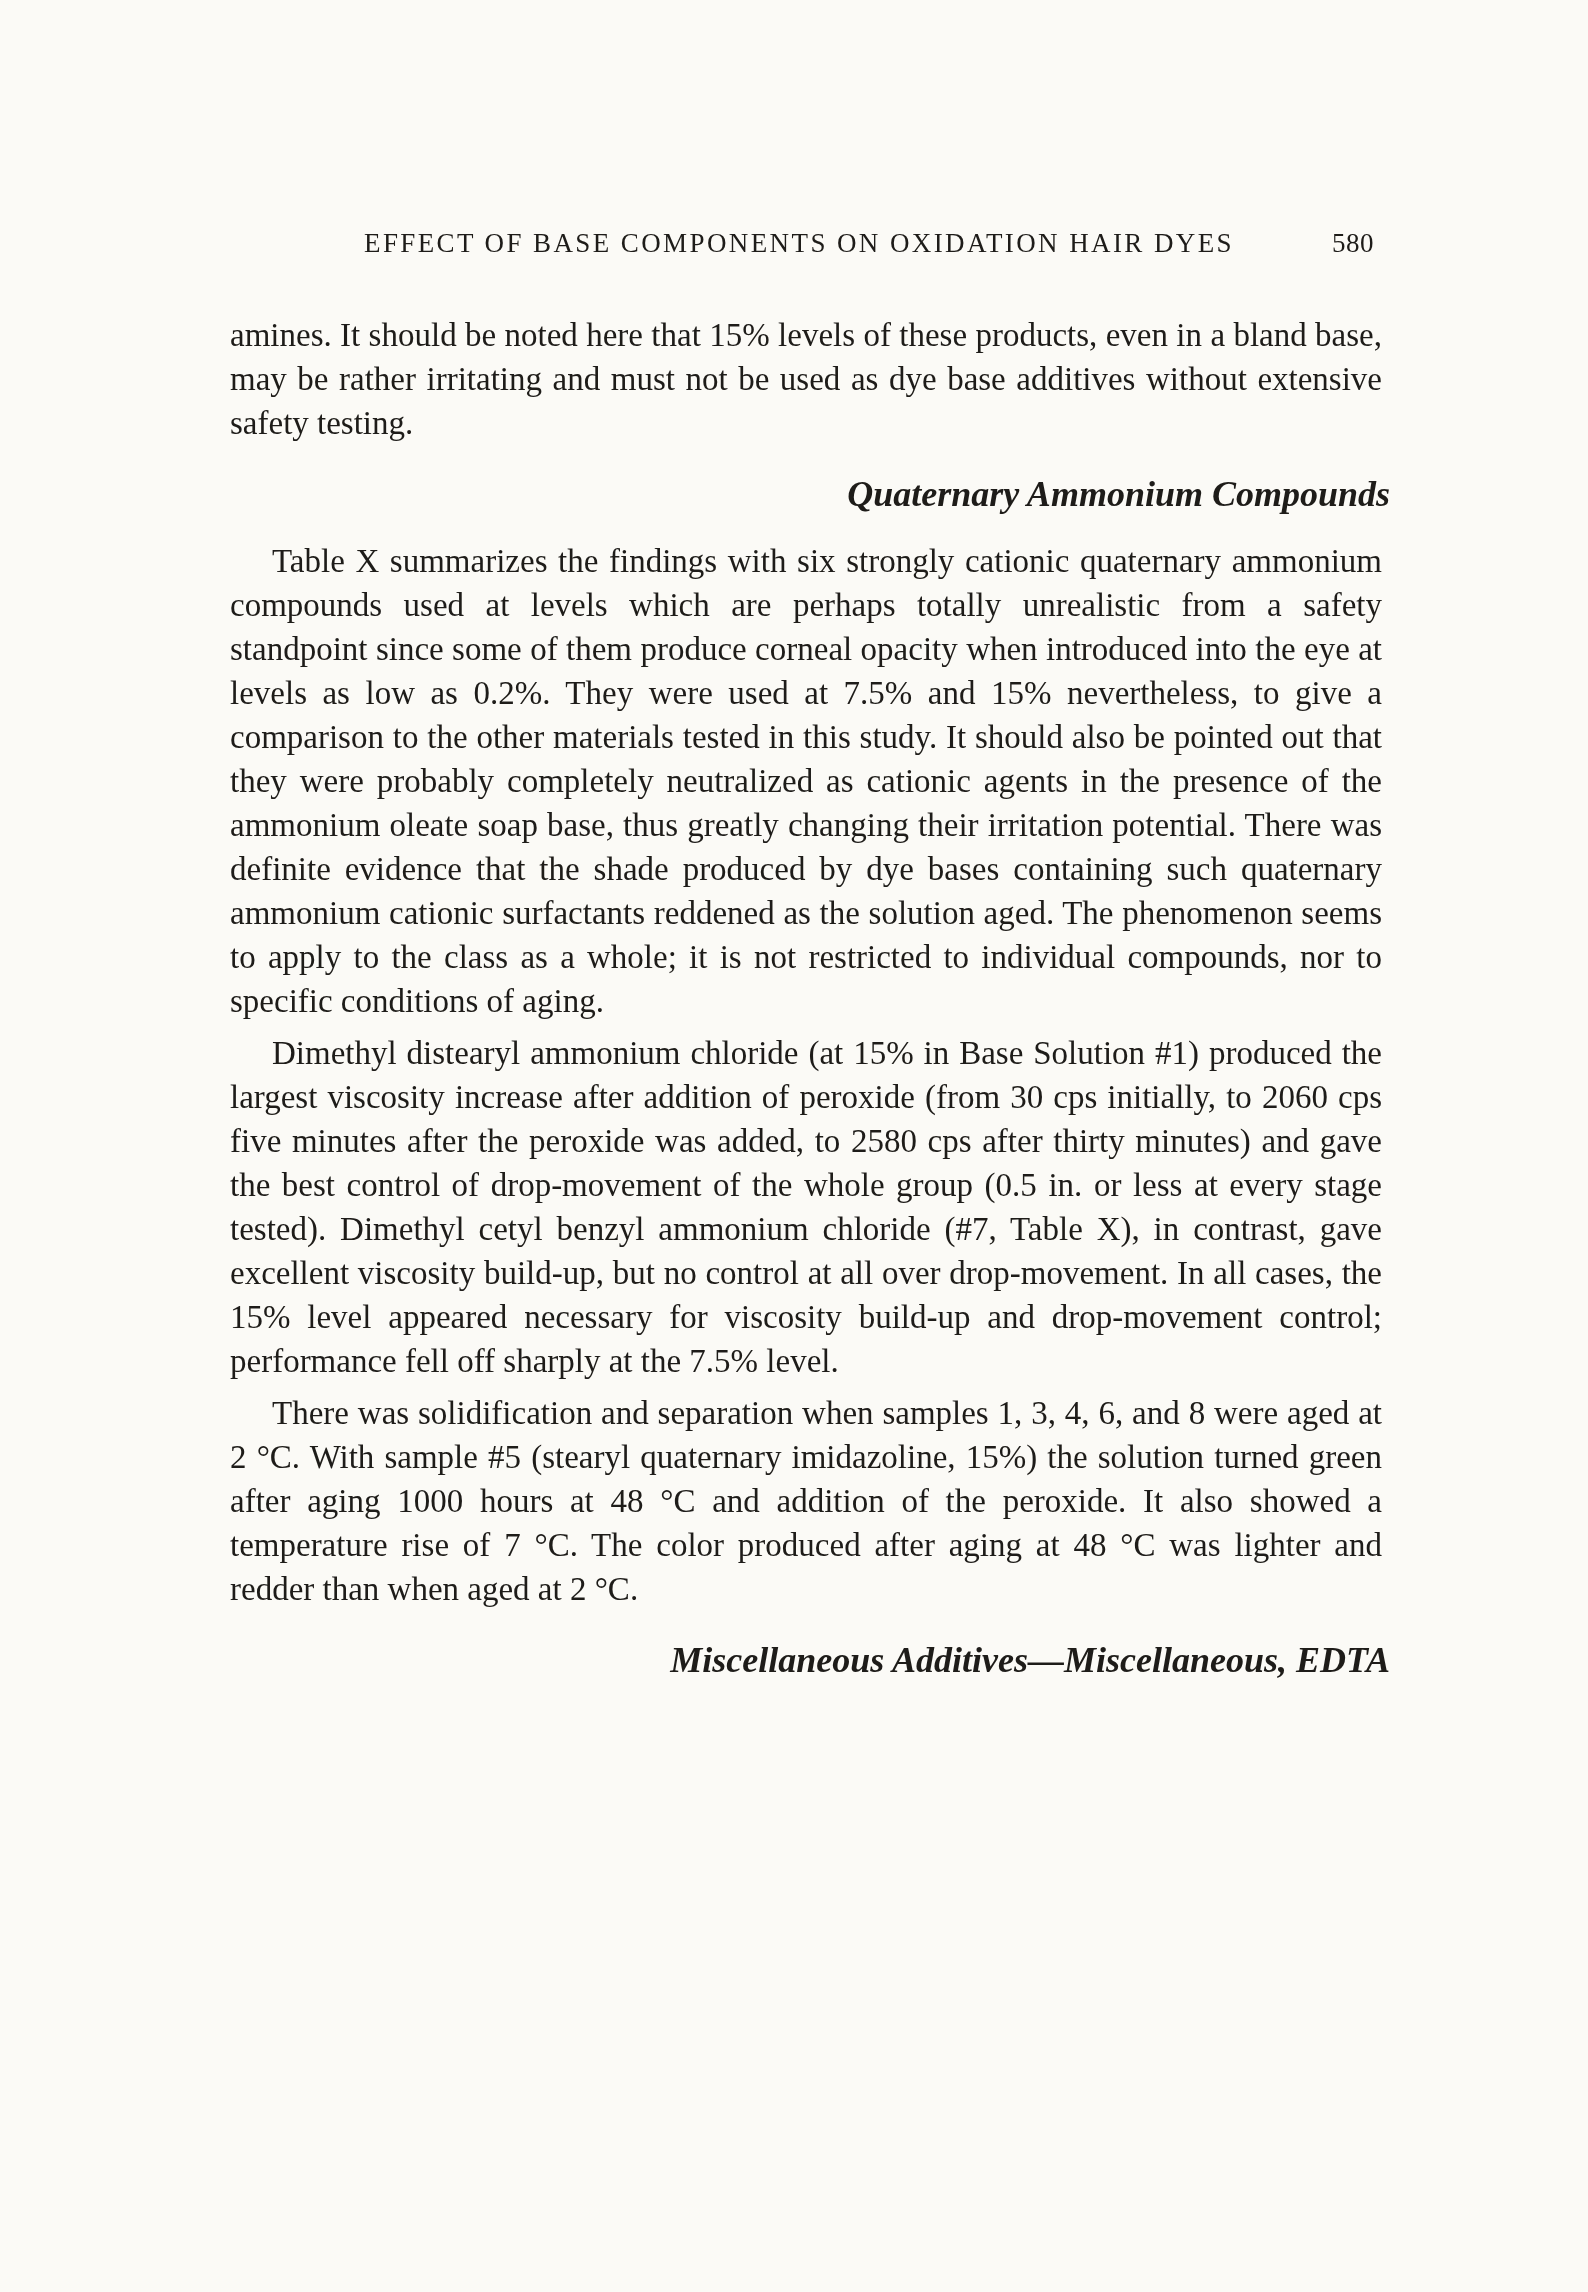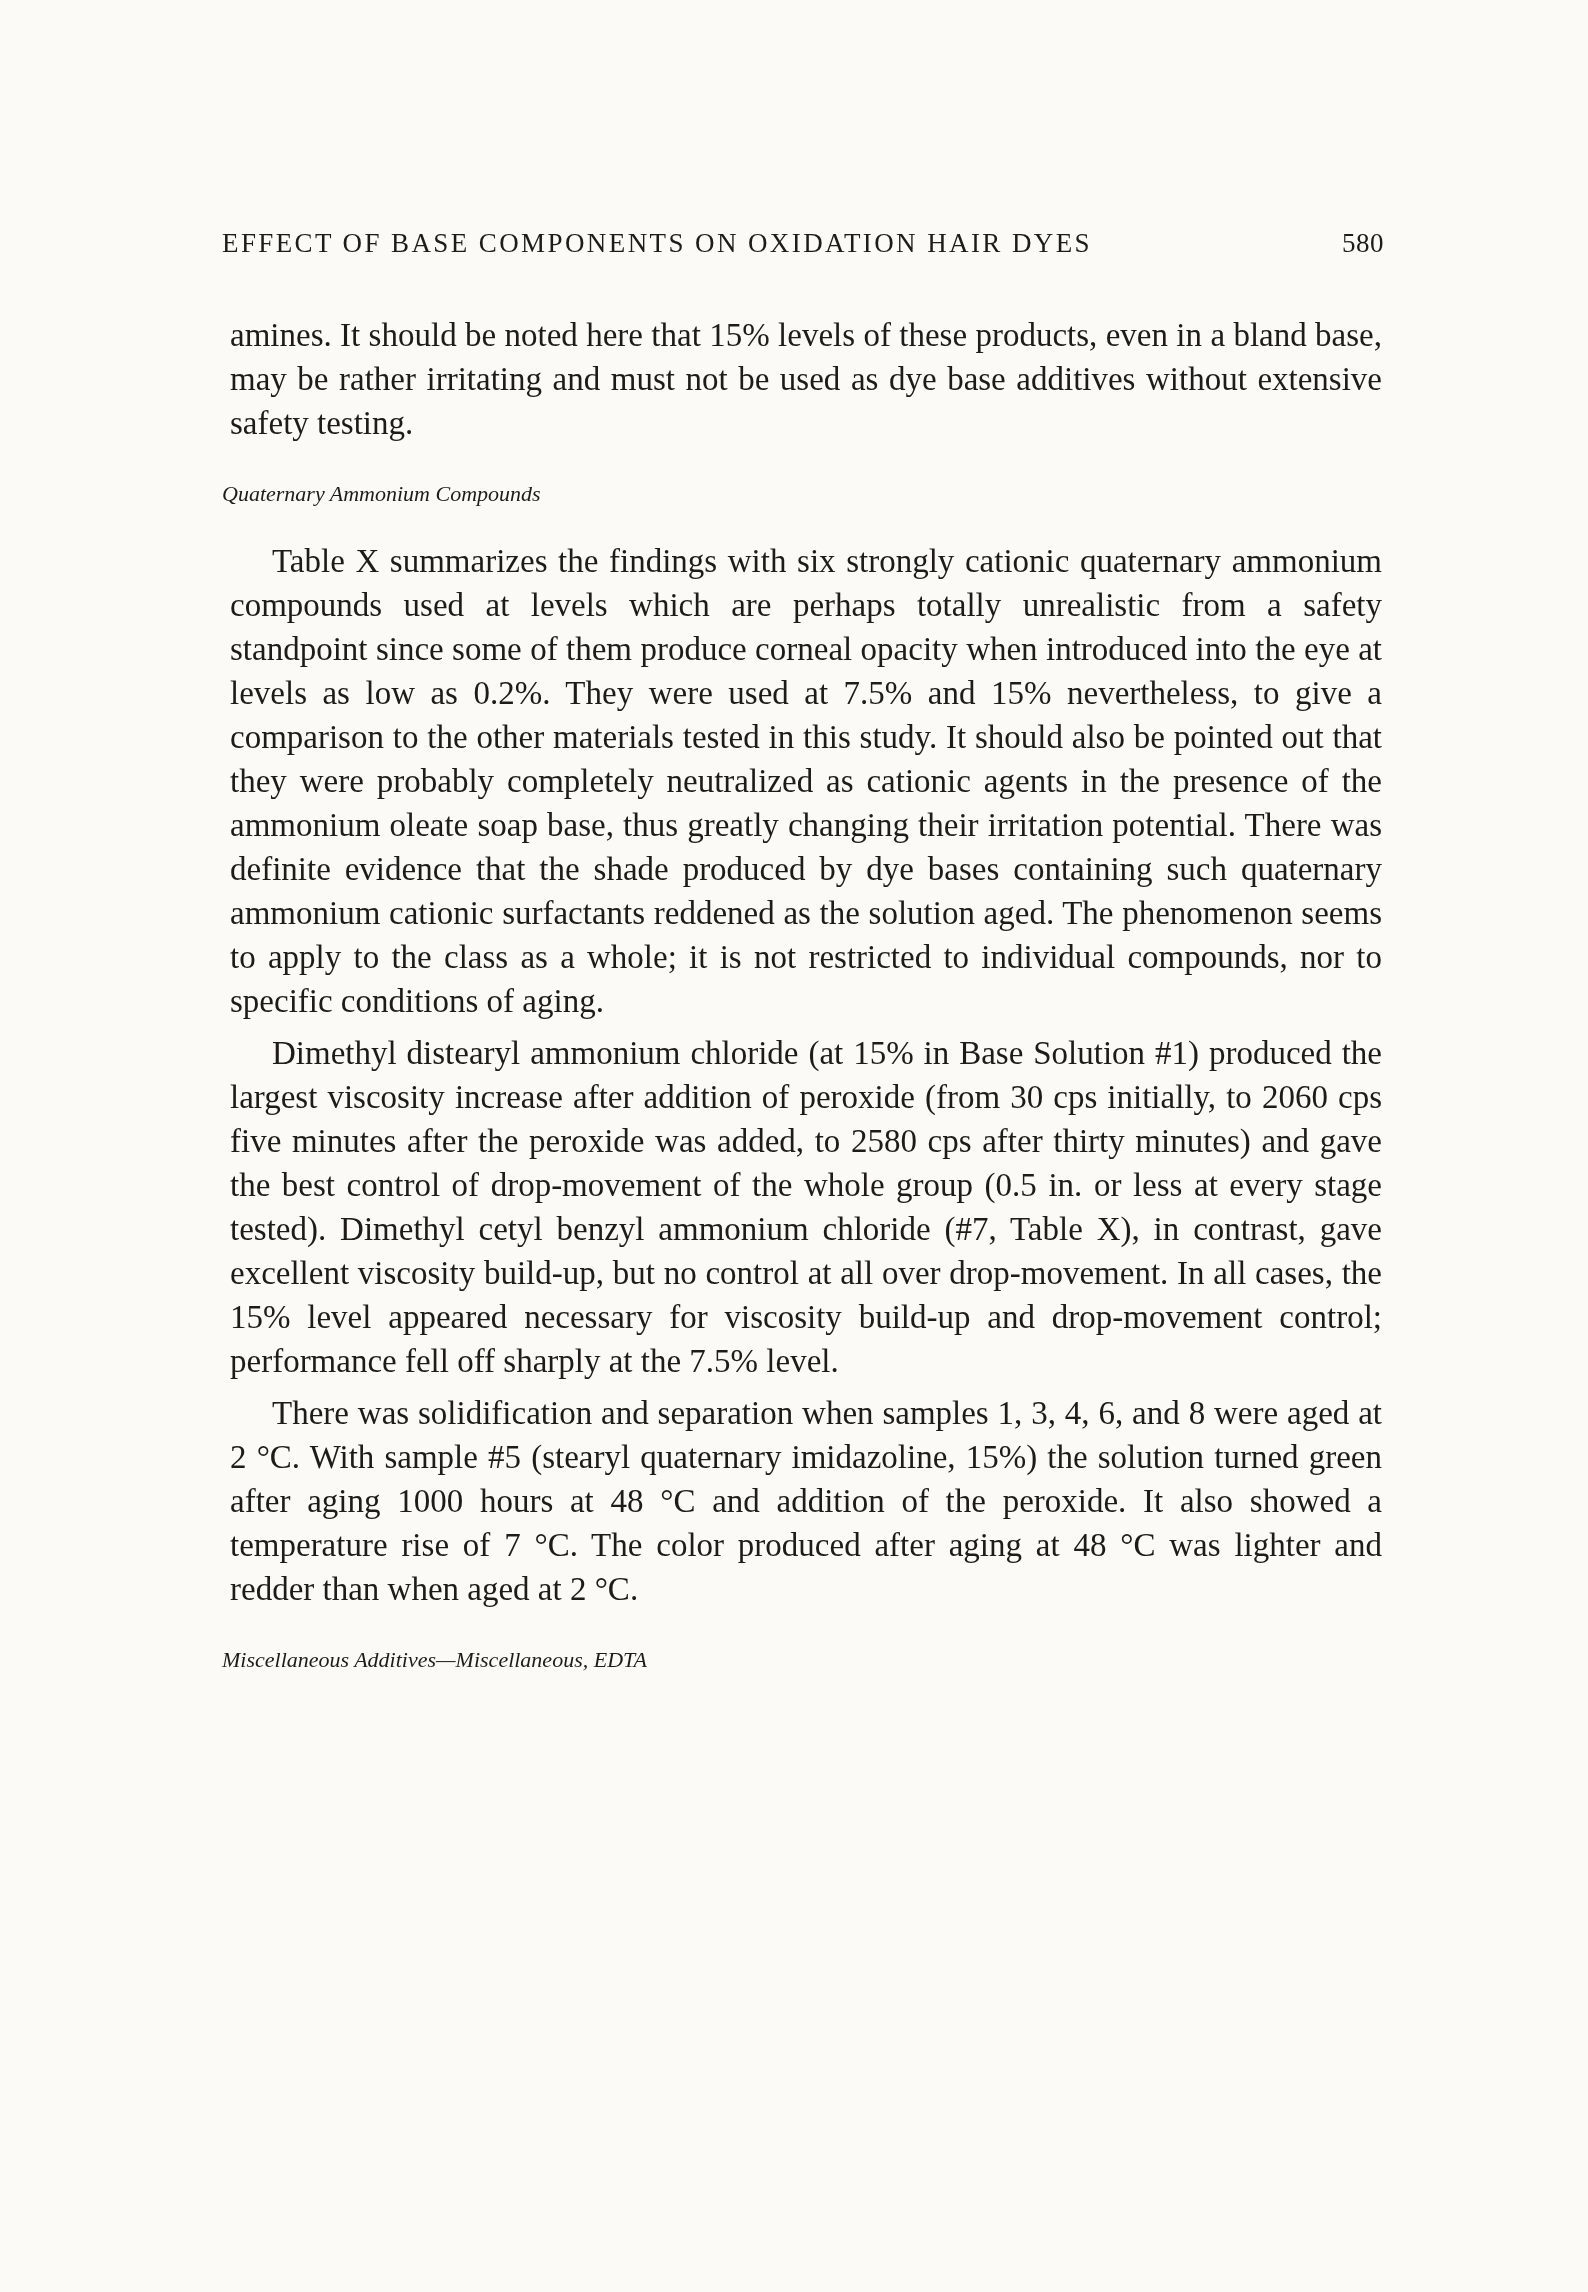--- a/index.html
+++ b/index.html
@@ -17,49 +17,50 @@
     overflow: hidden;
   }
   .text-block {
     position: absolute;
     left: 222px;
     top: 228px;
     width: 1168px;
   }
   .running-head {
     position: relative;
+    text-align: center;
     font-size: 27px;
     line-height: 31px;
     letter-spacing: 2.4px;
-    margin: 0 4px 54px 0;
+    margin: 0 14px 54px 0;
     white-space: nowrap;
   }
   .rh-page {
     position: absolute;
     right: 1.9px;
     top: 0;
     letter-spacing: 0.5px;
   }
   .para {
     margin: 8px;
     font-size: 33px;
     line-height: 44px;
     text-align: justify;
     text-indent: 42px;
   }
   .para.no-indent {
     text-indent: 0;
   }
   .section-heading {
     margin: 27px 0 23px 0;
-    font-size: 22px;
+    font-size: 36px;
     line-height: 44px;
     font-style: italic;
-    font-weight: normal;
-    text-align: left;
+    font-weight: bold;
+    text-align: right;
   }
 </style>
 </head>
 <body>
 
 <div class="page">
   <div class="text-block">
 
     <div class="running-head">
       <span class="rh-title">EFFECT OF BASE COMPONENTS ON OXIDATION HAIR DYES</span>

